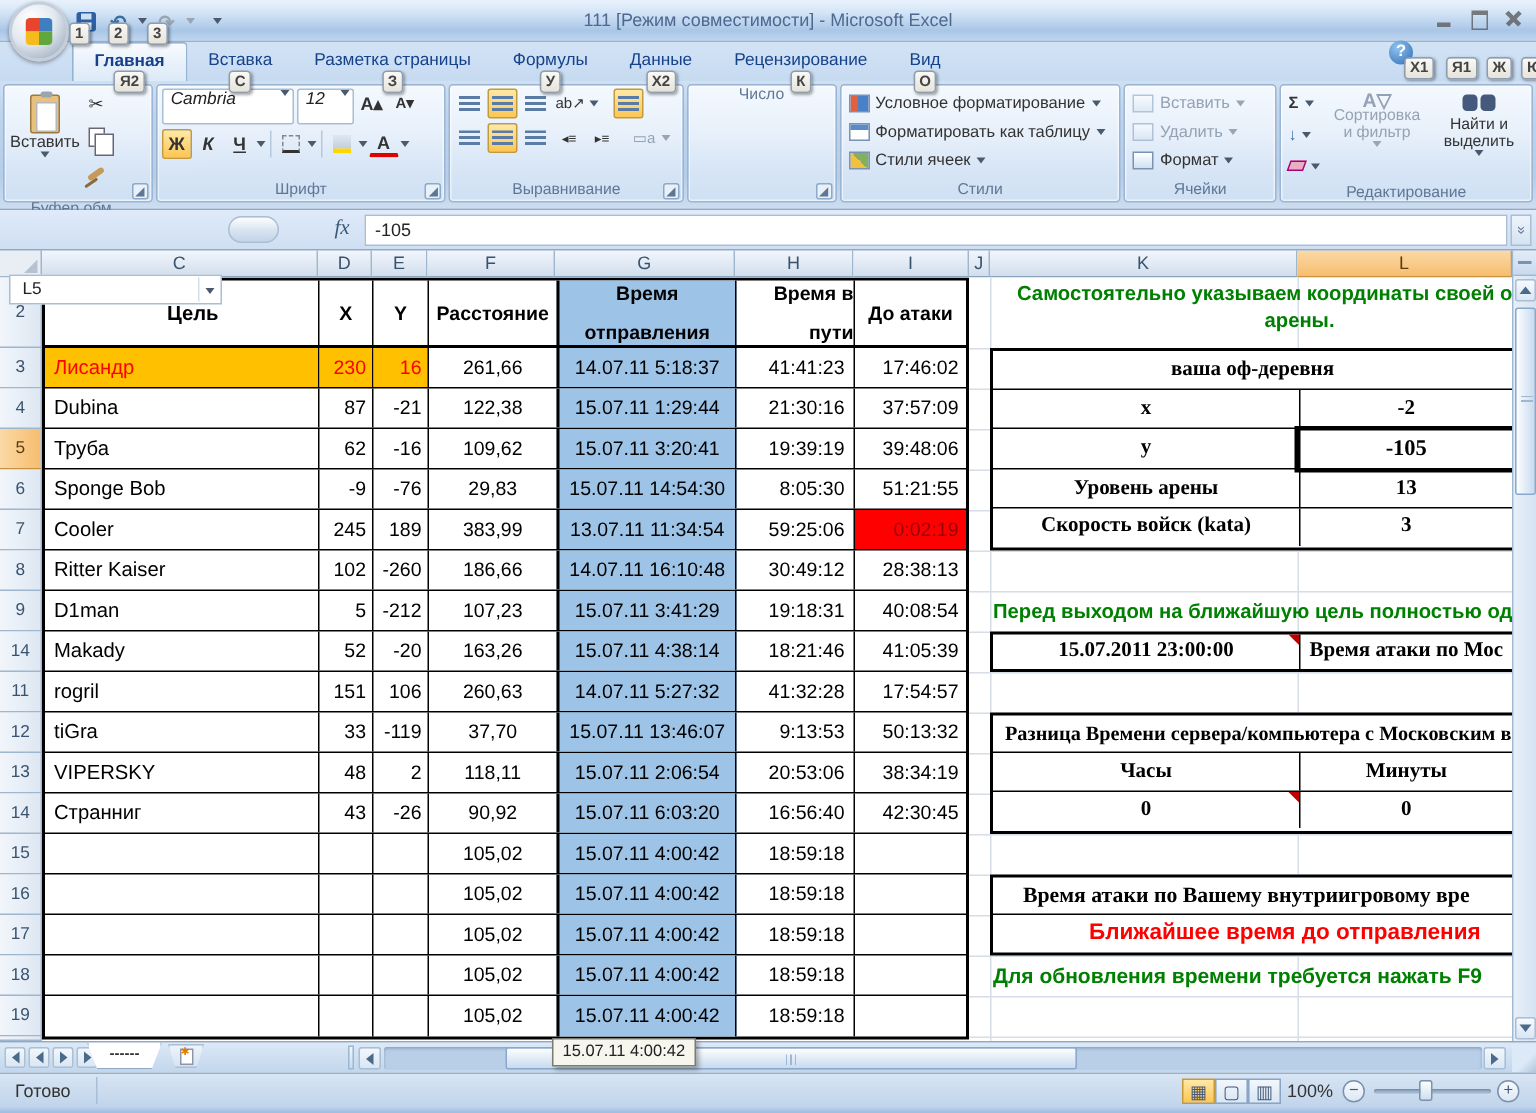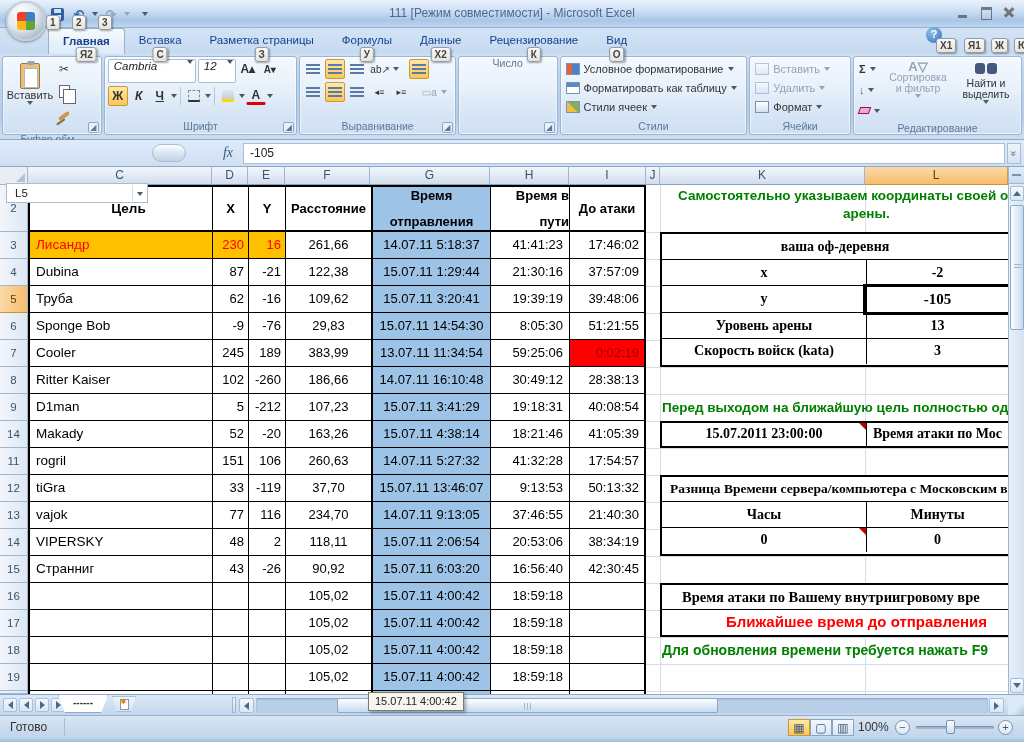--- a/index.html
+++ b/index.html
@@ -584,29 +584,20 @@
             <div class="trow">
               <div class="tc name">tiGra</div>
               <div class="tc x">33</div>
               <div class="tc y">-119</div>
               <div class="tc dist">37,70</div>
               <div class="tc dep">15.07.11 13:46:07</div>
               <div class="tc trav">9:13:53</div>
               <div class="tc atk">50:13:32</div>
             </div>
             <div class="trow">
-              <div class="tc name">vajok</div>
-              <div class="tc x">77</div>
-              <div class="tc y">116</div>
-              <div class="tc dist">234,70</div>
-              <div class="tc dep">14.07.11 9:13:05</div>
-              <div class="tc trav">37:46:55</div>
-              <div class="tc atk">21:40:30</div>
-            </div>
-            <div class="trow">
               <div class="tc name">VIPERSKY</div>
               <div class="tc x">48</div>
               <div class="tc y">2</div>
               <div class="tc dist">118,11</div>
               <div class="tc dep">15.07.11 2:06:54</div>
               <div class="tc trav">20:53:06</div>
               <div class="tc atk">38:34:19</div>
             </div>
             <div class="trow">
               <div class="tc name">Странниг</div>

